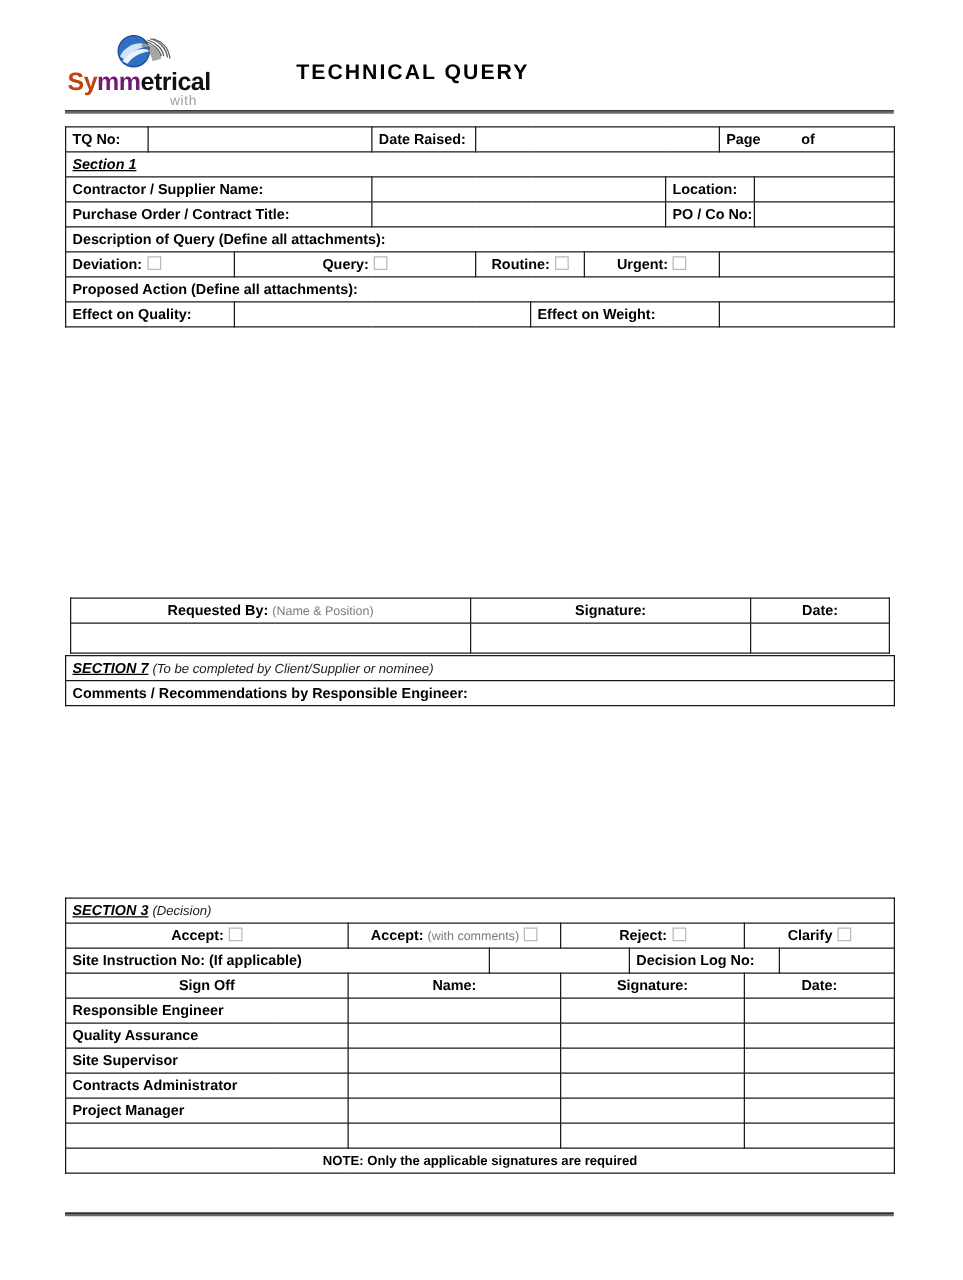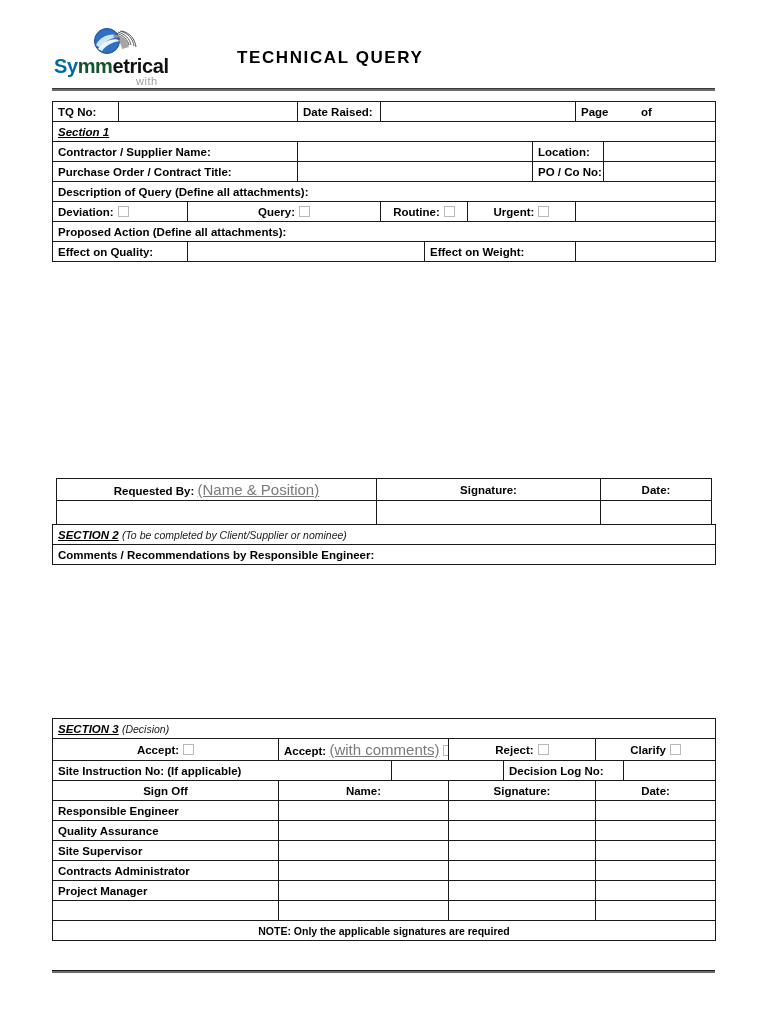--- a/index.html
+++ b/index.html
@@ -26,22 +26,22 @@
   }
   .logo-swoosh {
     position: absolute; left: 40px; top: 0px; width: 46px; height: 30px;
   }
   .logo-word {
     position: absolute; left: 2px; top: 27px;
     font-size: 20px; font-weight: bold; letter-spacing: -0.4px;
     font-family: "Liberation Sans", sans-serif;
     white-space: nowrap;
   }
-  .logo-word .sym { color: #0369a1; }
-  .logo-word .mm { color: #14532d; }
+  .logo-word .sym { color: #c2410c; }
+  .logo-word .mm { color: #701a75; }
   .logo-word .rest { color: #111111; }
   .logo-sub {
     position: absolute; left: 84px; top: 47px;
     font-size: 11px; color: #9aa0a6; letter-spacing: 0.5px;
     font-family: "Liberation Sans", sans-serif;
   }
   .doc-title {
     position: absolute; left: 185px; top: 26px; width: 420px;
     text-align: left;
     font-size: 17px; font-weight: bold; letter-spacing: 1.6px;
@@ -69,21 +69,21 @@
     border: 1.4px solid #1a1a1a;
     padding: 2px 5px;
     vertical-align: middle;
     height: 20px;
     overflow: hidden;
     white-space: nowrap;
   }
   .b { font-weight: bold; }
   .bi { font-weight: bold; font-style: italic; text-decoration: underline; }
   .ctr { text-align: center; }
-  .sub { font-weight: normal; font-size: 15px; color: #7a7a7a; text-decoration: underline; }
+  .sub { font-weight: normal; font-size: 10px; color: #7a7a7a; }
   .sub-dark { font-weight: normal; font-style: italic; font-size: 10.5px; color: #1a1a1a; }
   .tall-120 { height: 120px; vertical-align: top; }
   .tall-110 { height: 110px; vertical-align: top; }
   .tall-150 { height: 150px; vertical-align: top; }
 
   .cbx {
     display: inline-block;
     width: 11px; height: 11px;
     border: 1px solid #b9b9b9;
     background: #ffffff;
@@ -240,21 +240,21 @@
   </tbody>
     </table>
 
   <table class="tbl" id="tbl-s2">
     <colgroup>
         <col style="width:663px">
       </colgroup>
     <tbody>
         <tr>
       <td>
-        <span class="bi">SECTION 2</span>
+        <span class="bi">SECTION 7</span>
         <span class="sub-dark">(To be completed by Client/Supplier or nominee)</span>
       </td>
     </tr>
     <tr>
       <td class="b tall-150">Comments / Recommendations by Responsible Engineer:</td>
     </tr>
   </tbody>
     </table>
 
   <table class="tbl" id="tbl-s3">

